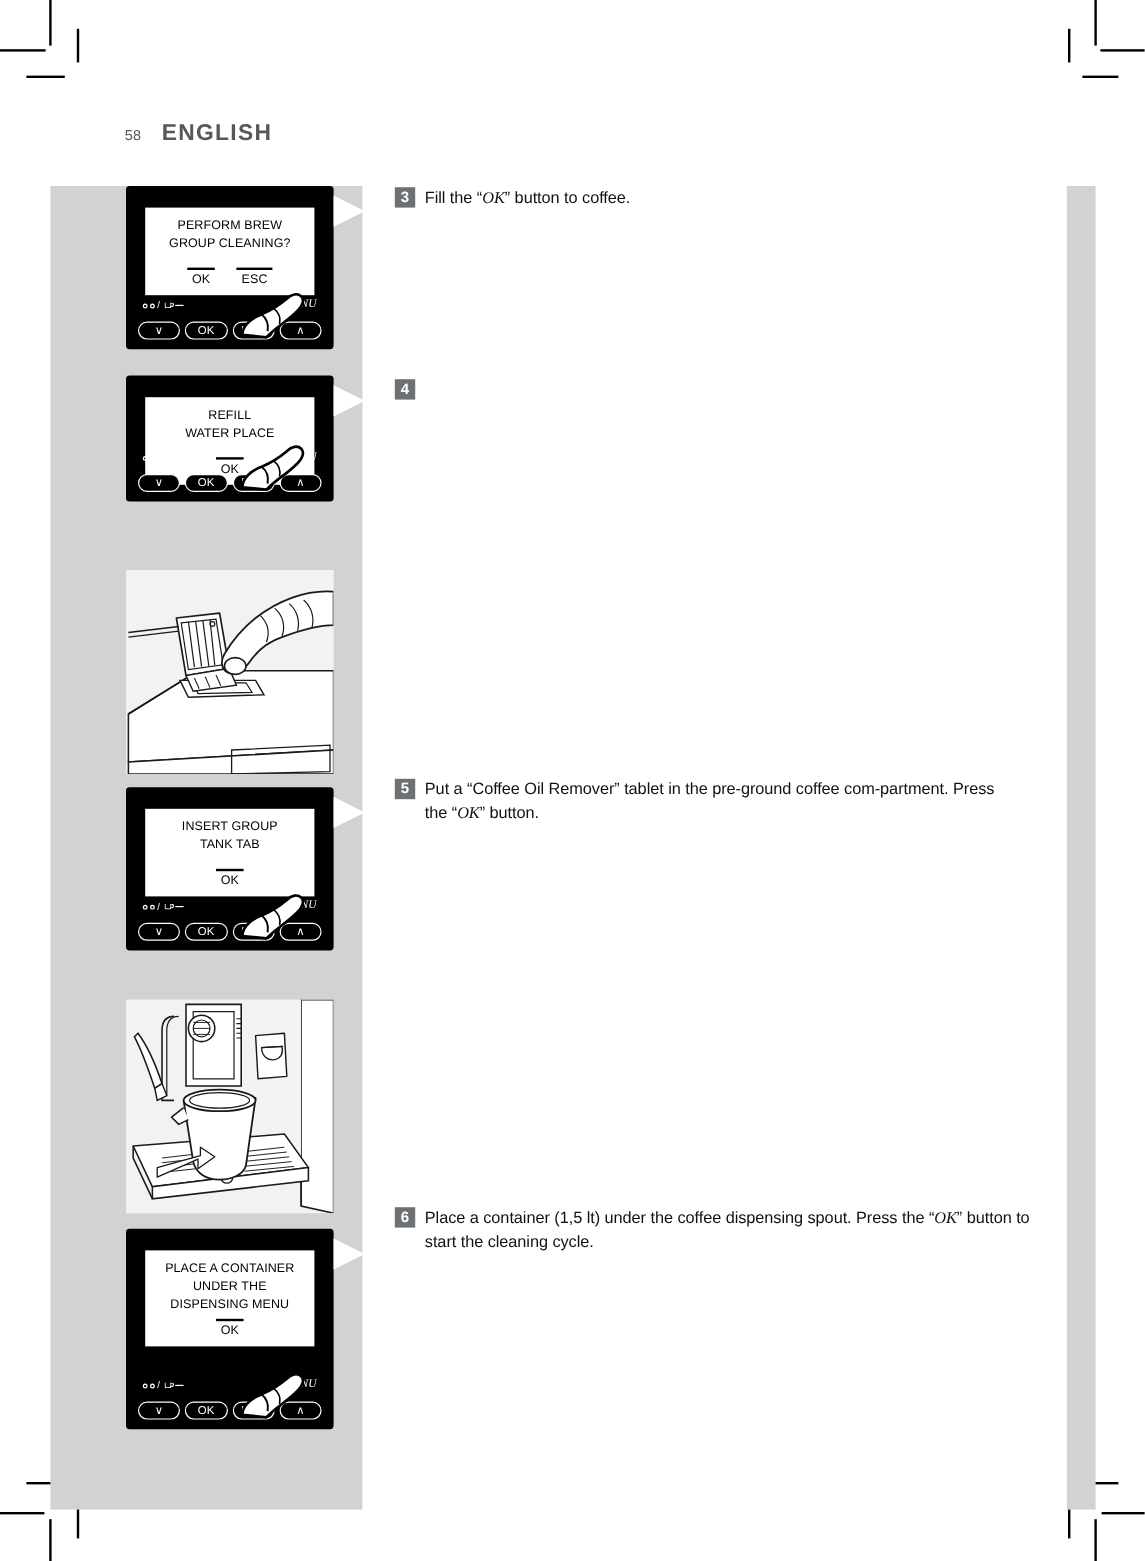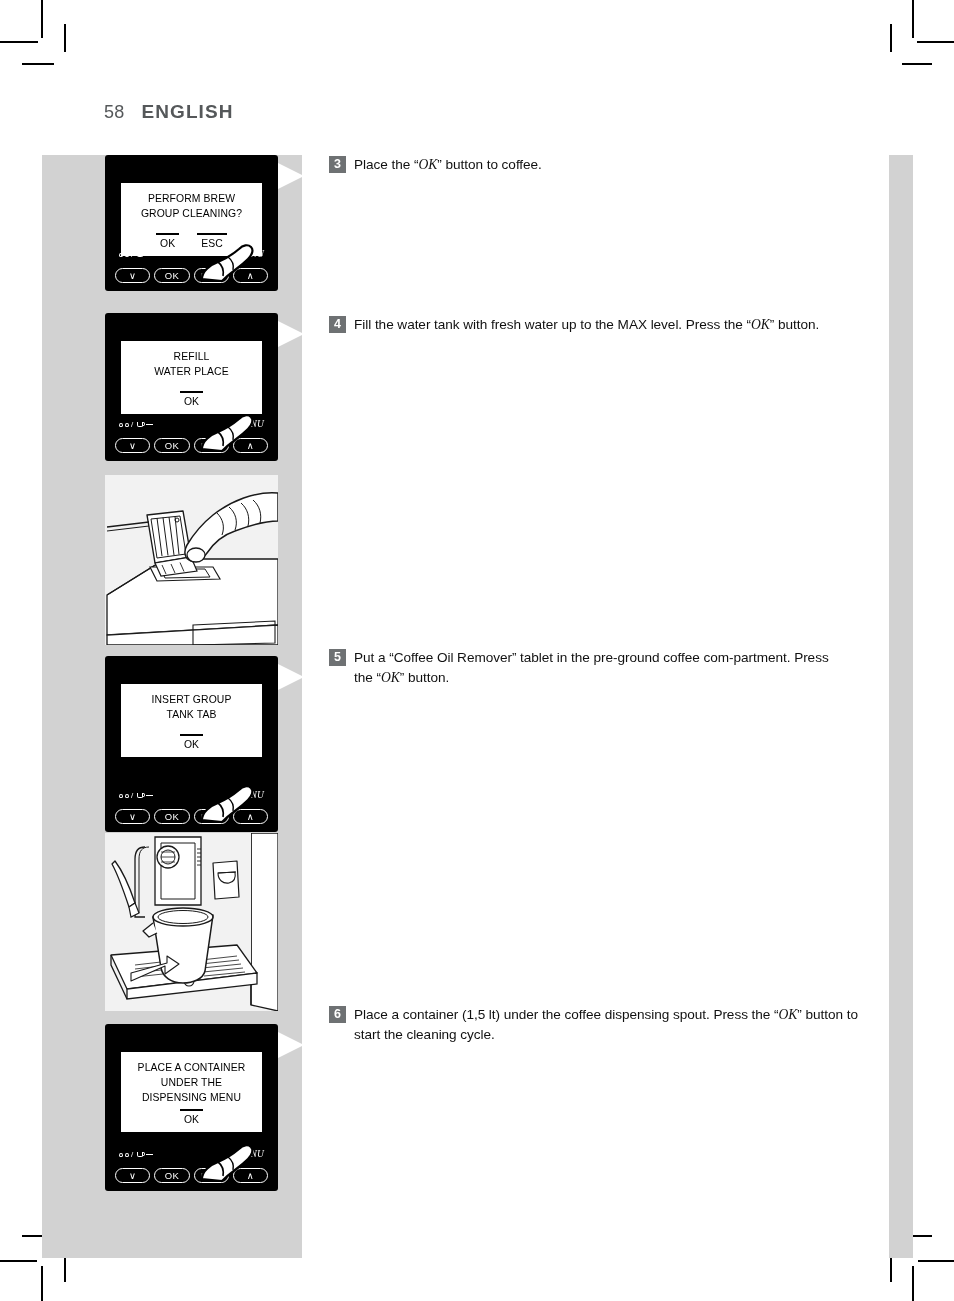--- a/index.html
+++ b/index.html
@@ -22,42 +22,42 @@
     width: 260px; height: 1103px; background: #d2d2d2;
   }
   .band-right {
     position: absolute; left: 889px; top: 155px;
     width: 24px; height: 1103px; background: #d2d2d2;
   }
 
   
   .header { position: absolute; left: 104px; top: 101px; display: flex; align-items: baseline; }
   .header .pagenum {
-    font-size: 18px; color: #55585a; font-weight: 400; letter-spacing: .2px;
+    font-size: 12px; color: #55585a; font-weight: 400; letter-spacing: .2px;
   }
   .header .lang {
     font-size: 19px; color: #55585a; font-weight: 700;
     letter-spacing: 1.1px; margin-left: 17px;
   }
 
   
   .panel {
     position: absolute; left: 105px;
     width: 173px; background: #000;
     border-radius: 3px;
   }
   .panel .notch {
     position: absolute; right: -26px; top: 8px;
     width: 0; height: 0;
     border-top: 13px solid transparent;
     border-bottom: 13px solid transparent;
     border-left: 26px solid #fff;
   }
   .lcd {
-    position: absolute; left: 16px; right: 16px; top: 28px;
+    position: absolute; left: 16px; right: 16px; top: 18px;
     background: #fff; color: #000;
     text-align: center;
     font-size: 10.4px; line-height: 15px;
     letter-spacing: .1px;
     padding: 8px 3px 5px 3px;
   }
   .lcd .line { white-space: nowrap; }
   .lcd .opts {
     margin-top: 12px;
     display: flex; justify-content: center; gap: 26px;
@@ -195,21 +195,21 @@
         <div class="btn">∧</div>
       </div>
     </div>
     <svg class="hand" viewBox="0 0 74 52">
       <path d="M10 44 C10 36 18 30 26 27 C33 24 40 20 47 14 C51 10 56 9 59 12 C62 15 60 20 56 24 C52 28 47 32 43 35 C39 38 34 42 30 46 Z" fill="#ffffff" stroke="#000000" stroke-width="2.2" stroke-linejoin="round"></path>
       <path d="M26 27 C30 30 32 35 31 41" fill="none" stroke="#000000" stroke-width="1.6"></path>
       <path d="M36 22 C40 25 42 30 41 35" fill="none" stroke="#000000" stroke-width="1.4"></path>
     </svg>
   </div>
 
-  <div class="panel" style="top:313px; height:148px;">
+  <div class="panel" style="top:313px; height:105px;">
     <div class="notch"></div>
     <div class="lcd">
       <div class="line">REFILL</div>
       <div class="line">WATER PLACE</div>
       <div class="opts single">
         <span class="opt">OK</span>
       </div>
     </div>
     <div class="ctrls">
       <span class="ctrl-icons">
@@ -266,21 +266,21 @@
 
       <path d="M173 18 C150 16 126 26 108 40 C98 48 88 60 82 70 C78 77 80 84 86 86 C92 88 98 84 102 78 C108 69 118 60 130 56 C146 50 162 46 173 46 Z" fill="#ffffff" stroke="#1a1a1a" stroke-width="1.5" stroke-linejoin="round"></path>
       <path d="M112 38 C118 44 120 52 117 60" fill="none" stroke="#1a1a1a" stroke-width="1"></path>
       <path d="M124 32 C131 38 133 47 130 55" fill="none" stroke="#1a1a1a" stroke-width="1"></path>
       <path d="M136 28 C143 34 145 43 143 51" fill="none" stroke="#1a1a1a" stroke-width="1"></path>
       <path d="M148 25 C155 31 157 40 155 48" fill="none" stroke="#1a1a1a" stroke-width="1"></path>
       <ellipse cx="91" cy="80" rx="9" ry="7" fill="#ffffff" stroke="#1a1a1a" stroke-width="1.3"></ellipse>
     </svg>
   </div>
 
-  <div class="panel" style="top:656px; height:176px;">
+  <div class="panel" style="top:656px; height:136px;">
     <div class="notch"></div>
     <div class="lcd">
       <div class="line">INSERT GROUP</div>
       <div class="line">TANK TAB</div>
       <div class="opts single">
         <span class="opt">OK</span>
       </div>
     </div>
     <div class="ctrls">
       <span class="ctrl-icons">
@@ -383,26 +383,25 @@
     </div>
     <svg class="hand" viewBox="0 0 74 52">
       <path d="M10 44 C10 36 18 30 26 27 C33 24 40 20 47 14 C51 10 56 9 59 12 C62 15 60 20 56 24 C52 28 47 32 43 35 C39 38 34 42 30 46 Z" fill="#ffffff" stroke="#000000" stroke-width="2.2" stroke-linejoin="round"></path>
       <path d="M26 27 C30 30 32 35 31 41" fill="none" stroke="#000000" stroke-width="1.6"></path>
       <path d="M36 22 C40 25 42 30 41 35" fill="none" stroke="#000000" stroke-width="1.4"></path>
     </svg>
   </div>
 
   <div class="step" style="left:329px; top:155px; width:530px;">
     <span class="num">3</span>
-    <span class="txt"><span>Place the “</span><span class="ok">OK</span><span>” button to coffee.</span></span>
+    <span class="txt"><span>Fill the “</span><span class="ok">OK</span><span>” button to coffee.</span></span>
   </div>
 
   <div class="step" style="left:329px; top:315px; width:530px;">
     <span class="num">4</span>
-    <span class="txt"><span>Fill the water tank with fresh water up to the MAX level. Press the “</span><span class="ok">OK</span><span>” button.</span></span>
   </div>
 
   <div class="step" style="left:329px; top:648px; width:520px;">
     <span class="num">5</span>
     <span class="txt"><span>Put a “Coffee Oil Remover” tablet in the pre-ground coffee com-partment. Press the “</span><span class="ok">OK</span><span>” button.</span></span>
   </div>
 
   <div class="step" style="left:329px; top:1005px; width:530px;">
     <span class="num">6</span>
     <span class="txt"><span>Place a container (1,5 lt) under the coffee dispensing spout. Press the “</span><span class="ok">OK</span><span>” button to start the cleaning cycle.</span></span>

